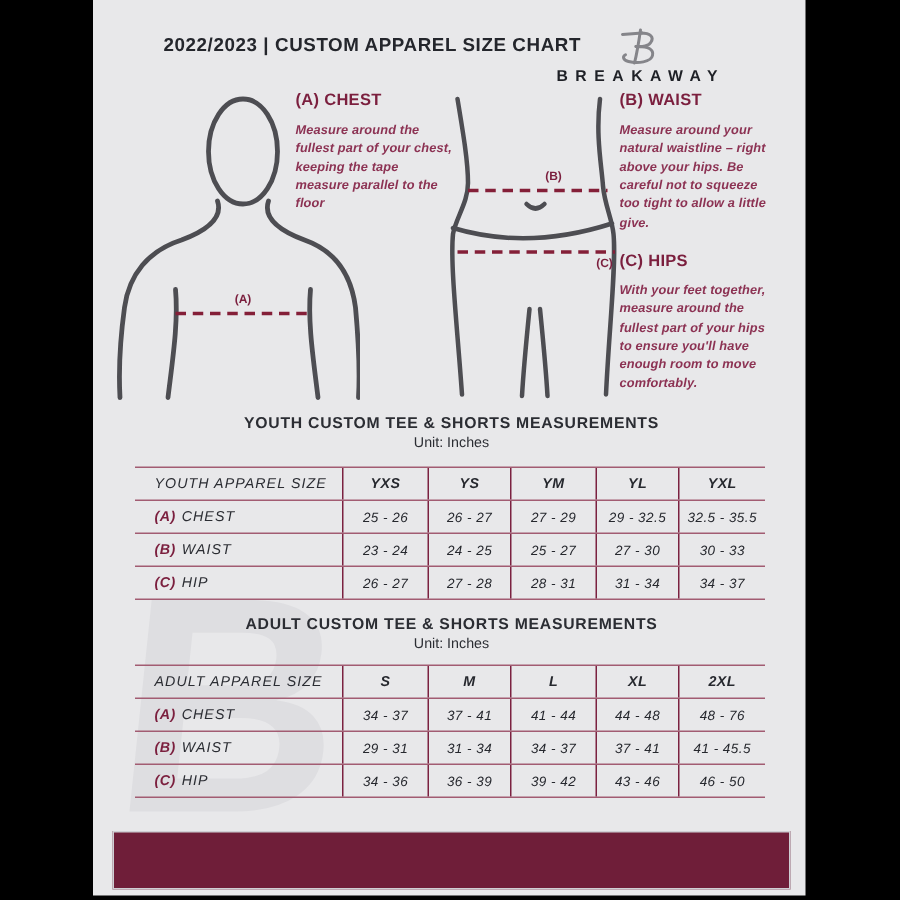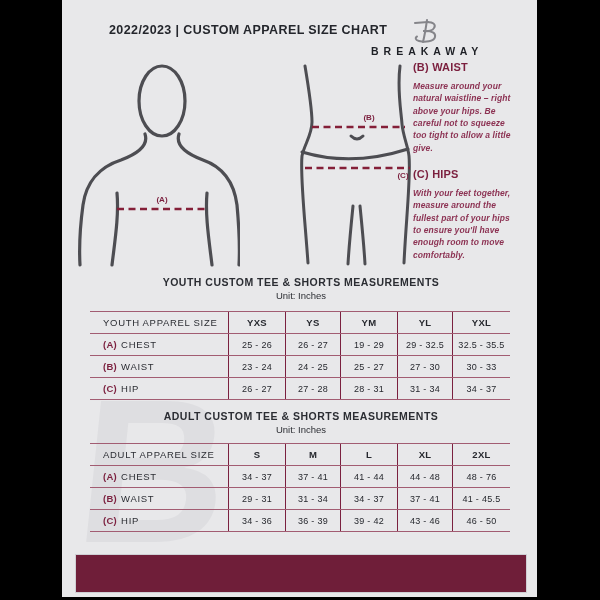--- a/index.html
+++ b/index.html
@@ -25,21 +25,21 @@
   .dlabel{
     position:absolute;z-index:2;font-size:8px;font-weight:bold;color:#7b1f3e;
     width:24px;text-align:center;
   }
   .inst{position:absolute;z-index:2;}
   .inst-h{font-size:11px;font-weight:bold;color:#7b1f3e;margin-bottom:7px;letter-spacing:0.2px;}
   .inst-b{font-size:8.5px;font-style:italic;font-weight:bold;color:#8c3253;line-height:1.45;letter-spacing:0.1px;}
   .tblock{position:absolute;left:0;width:478px;text-align:center;z-index:2;}
   .ttitle{font-size:10.5px;font-weight:bold;color:#2b2d33;letter-spacing:0.5px;}
   .tunit{font-size:9.5px;color:#2b2d33;margin-top:2px;}
-  .tbl{position:absolute;left:28px;width:420px;border-top:1.5px solid #a25c72;z-index:2;}
+  .tbl{position:absolute;left:28px;width:420px;border-top:1.5px solid #a25c72;z-index:2;font-style:italic;}
   .trow{display:flex;height:21px;border-bottom:1.5px solid #a25c72;}
   .lcell{
     width:138px;box-sizing:border-box;display:flex;align-items:center;
     padding-left:13px;font-size:9.5px;color:#2b2d33;letter-spacing:0.7px;
   }
   .vcell{
     box-sizing:border-box;border-left:1.5px solid #7b2140;display:flex;
     align-items:center;justify-content:center;font-size:9px;color:#26282e;letter-spacing:0.3px;
   }
   .c1{width:57px}.c2{width:55px}.c3{width:57px}.c4{width:55px}.c5{width:58px}
@@ -90,20 +90,24 @@
       <path d="M7,90 Q57,105 113,87"></path>
       <path d="M58,144 C56,164 54,184 53,202"></path>
       <path d="M65,144 C67,164 69,184 70,202"></path>
     </g>
     <line x1="17" y1="65" x2="110" y2="65" stroke="#841f38" stroke-width="2.4" stroke-dasharray="7 4.5"></line>
     <line x1="10" y1="106" x2="115" y2="106" stroke="#841f38" stroke-width="2.4" stroke-dasharray="7 4.5"></line>
   </svg>
   <span class="dlabel" style="left:295px;top:113px">(B)</span>
   <span class="dlabel" style="left:329px;top:171px">(C)</span>
 
+  <div class="inst" style="left:135px;top:61px;width:106px">
+    <div class="inst-h">(A) CHEST</div>
+    <div class="inst-b">Measure around the fullest part of your chest, keeping the tape measure parallel to the floor</div>
+  </div>
   <div class="inst" style="left:351px;top:168px;width:106px">
     <div class="inst-h">(C) HIPS</div>
     <div class="inst-b">With your feet together, measure around the fullest part of your hips to ensure you'll have enough room to move comfortably.</div>
   </div>
   <div class="inst" style="left:351px;top:61px;width:104px">
     <div class="inst-h">(B) WAIST</div>
     <div class="inst-b">Measure around your natural waistline – right above your hips. Be careful not to squeeze too tight to allow a little give.</div>
   </div>
 
   <div class="tblock" style="top:276px">
@@ -119,21 +123,21 @@
       <div class="vcell hsize c4">YL</div>
       <div class="vcell hsize c5">YXL</div>
     </div>
     <div class="trow">
       <div class="lcell">
         <span class="pfx">(A)</span>
         <span>CHEST</span>
       </div>
       <div class="vcell c1">25 - 26</div>
       <div class="vcell c2">26 - 27</div>
-      <div class="vcell c3">19 - 29</div>
+      <div class="vcell c3">27 - 29</div>
       <div class="vcell c4">29 - 32.5</div>
       <div class="vcell c5">32.5 - 35.5</div>
     </div>
     <div class="trow">
       <div class="lcell">
         <span class="pfx">(B)</span>
         <span>WAIST</span>
       </div>
       <div class="vcell c1">23 - 24</div>
       <div class="vcell c2">24 - 25</div>

